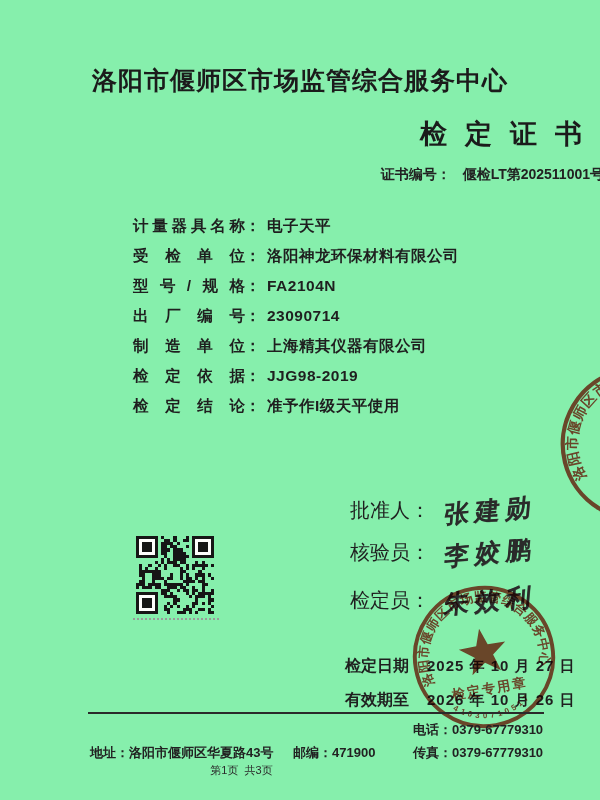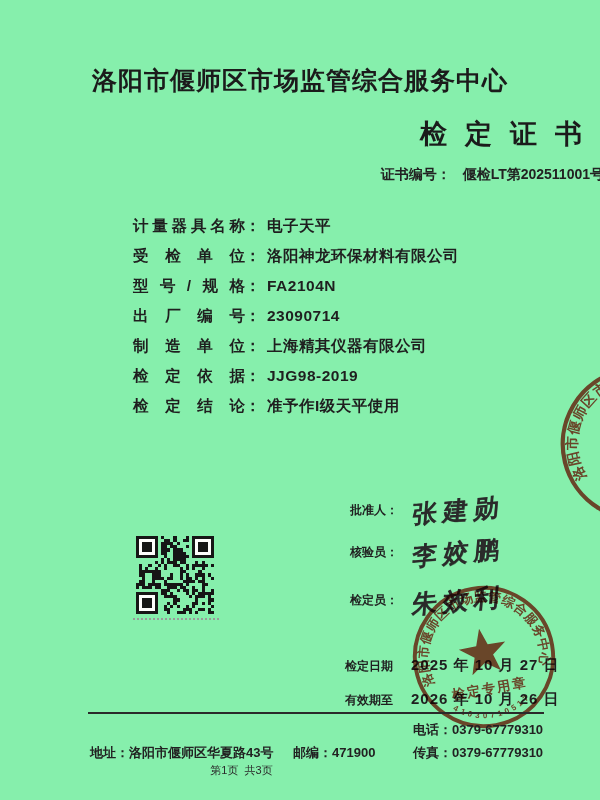--- a/index.html
+++ b/index.html
@@ -51,42 +51,42 @@
     display: inline-block;
     width: 112px;
     text-align: justify;
     text-align-last: justify;
     vertical-align: top;
   }
   .field-colon { display: inline-block; width: 16px; }
   .field-value { display: inline-block; margin-left: 6px; letter-spacing: .5px; }
 
   .sig-row { position: absolute; left: 350px; white-space: nowrap; }
-  .sig-label { font-size: 12px; font-weight: bold; vertical-align: middle; }
+  .sig-label { font-size: 20px; font-weight: normal; vertical-align: middle; }
   .sig-name {
     display: inline-block;
     margin-left: 14px;
     font-size: 25px;
     font-weight: 600;
     color: #2a2a2a;
     transform: rotate(-5deg) skewX(-10deg);
     letter-spacing: 6px;
     vertical-align: middle;
     text-shadow: 0.4px 0.3px 0.3px rgba(40,40,40,.55);
   }
 
   .qr-wrap { position: absolute; left: 135px; top: 536px; width: 80px; height: 78px; }
   .qr-wrap svg { width: 100%; height: 100%; }
   .qr-underline {
     position: absolute; left: 133px; top: 618px; width: 86px;
     border-top: 2px dotted #9a9a9a;
   }
 
   .date-row { position: absolute; left: 345px; white-space: nowrap; font-weight: bold; }
-  .date-label { font-size: 12px; margin-right: 18px; margin-top: 40px; }
+  .date-label { font-size: 16px; margin-right: 18px; margin-top: 40px; }
   .date-value { font-size: 15px; letter-spacing: 1px; }
 
   .footer-rule {
     position: absolute; left: 88px; top: 712px; width: 456px;
     border-top: 2px solid #2a2a2a;
   }
   .ft { position: absolute; font-size: 13px; font-weight: bold; white-space: nowrap; color: #222; }
   .ft-l1-left  { left: 90px;  top: 721px; }
   .ft-l1-right { left: 413px; top: 721px; }
   .ft-l2-left  { left: 90px;  top: 744px; }

